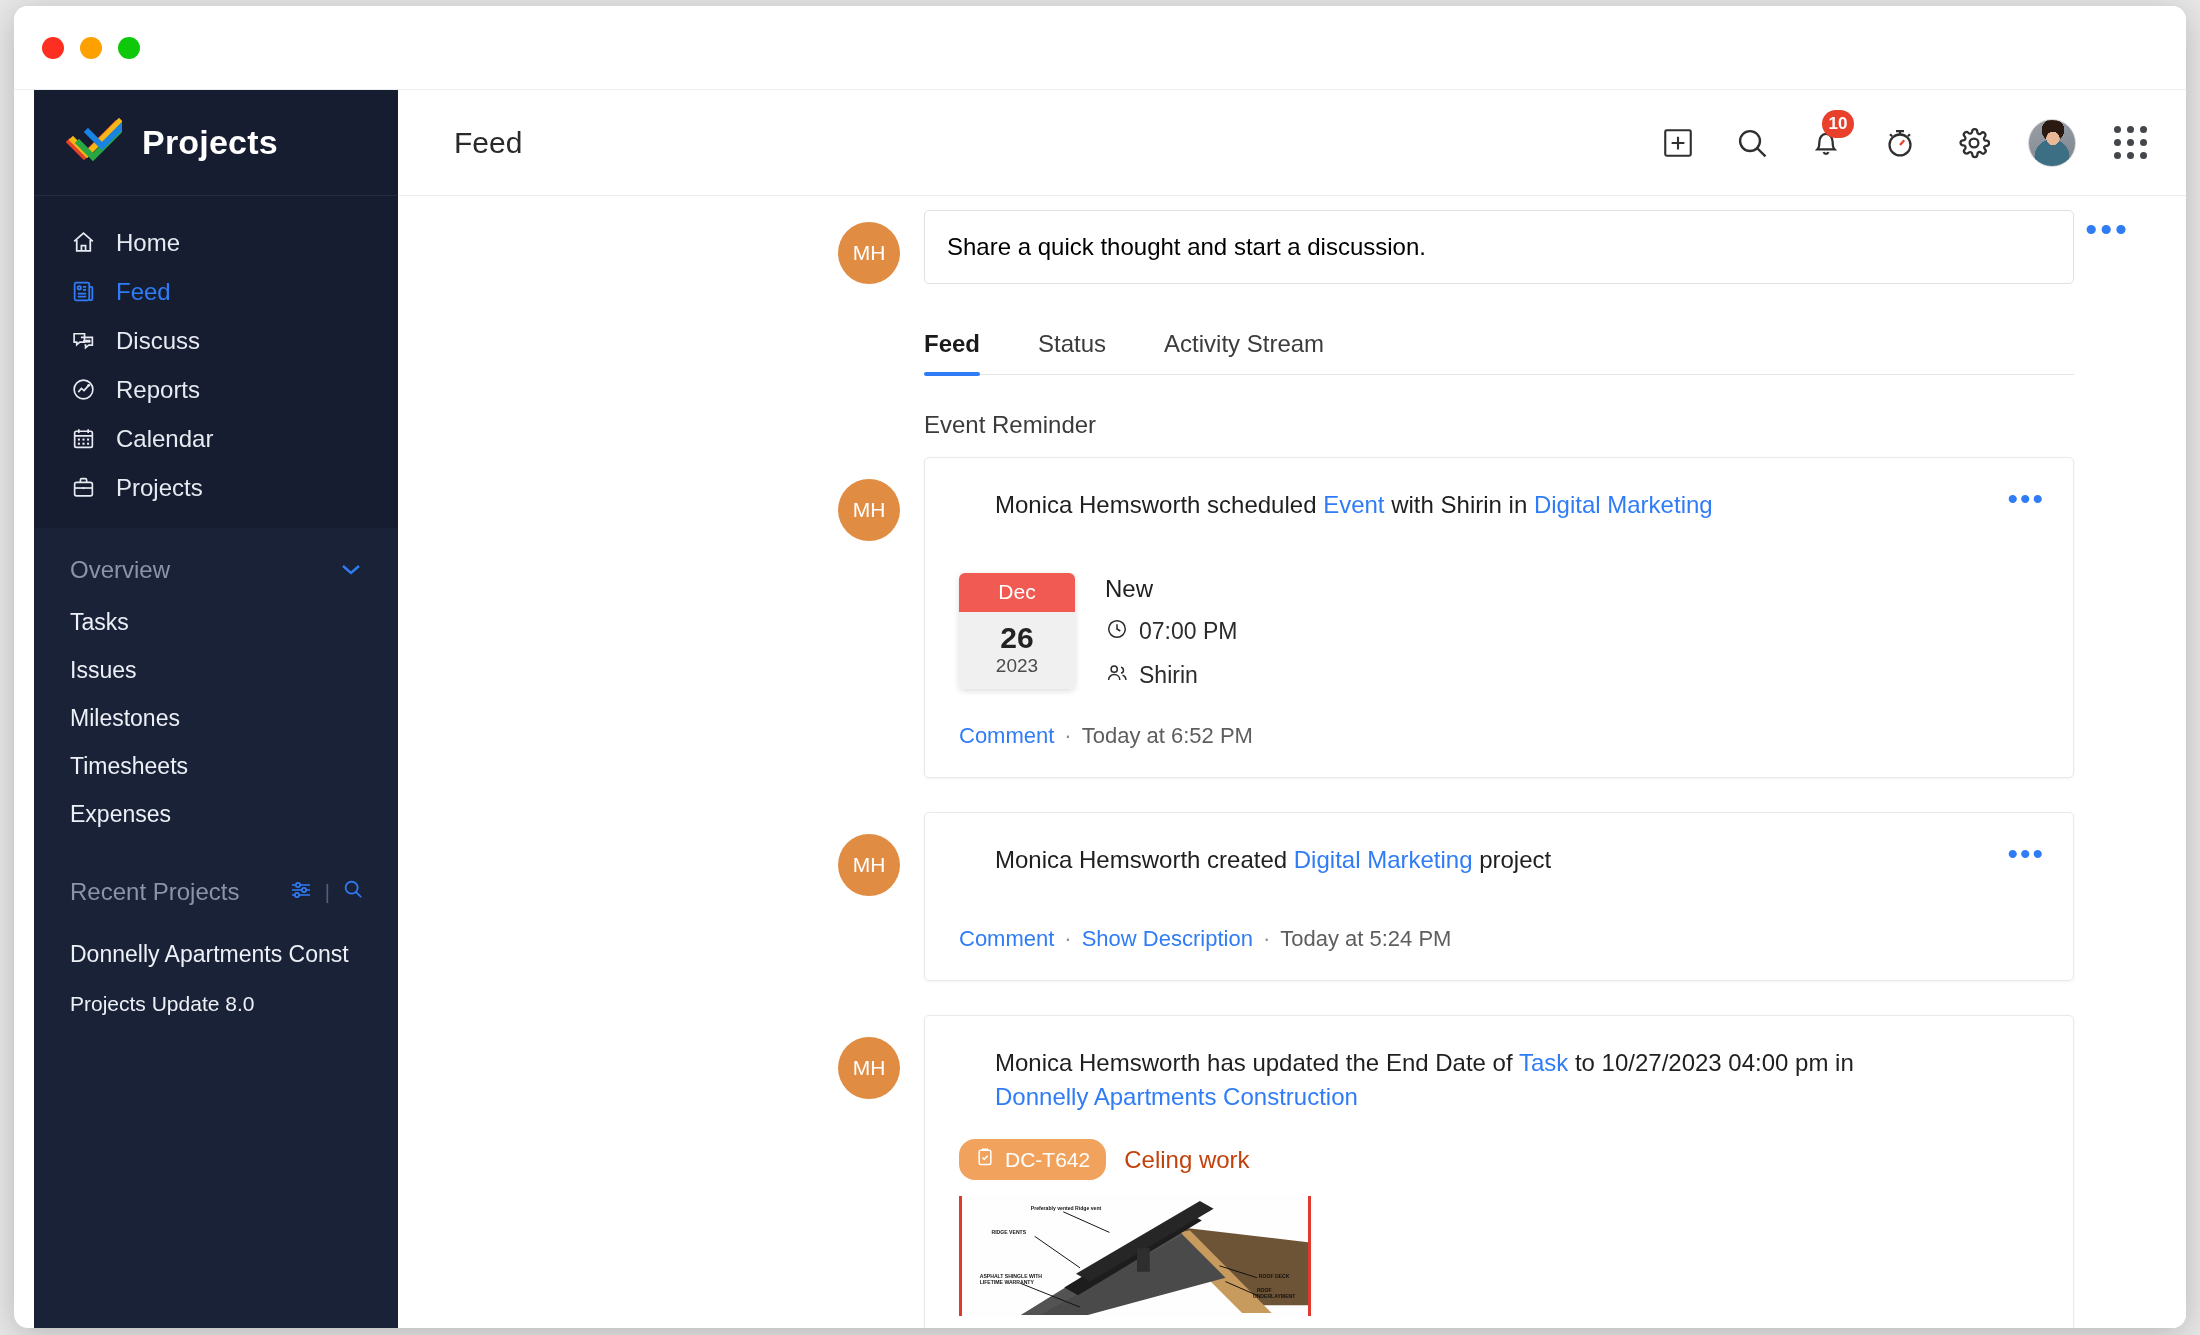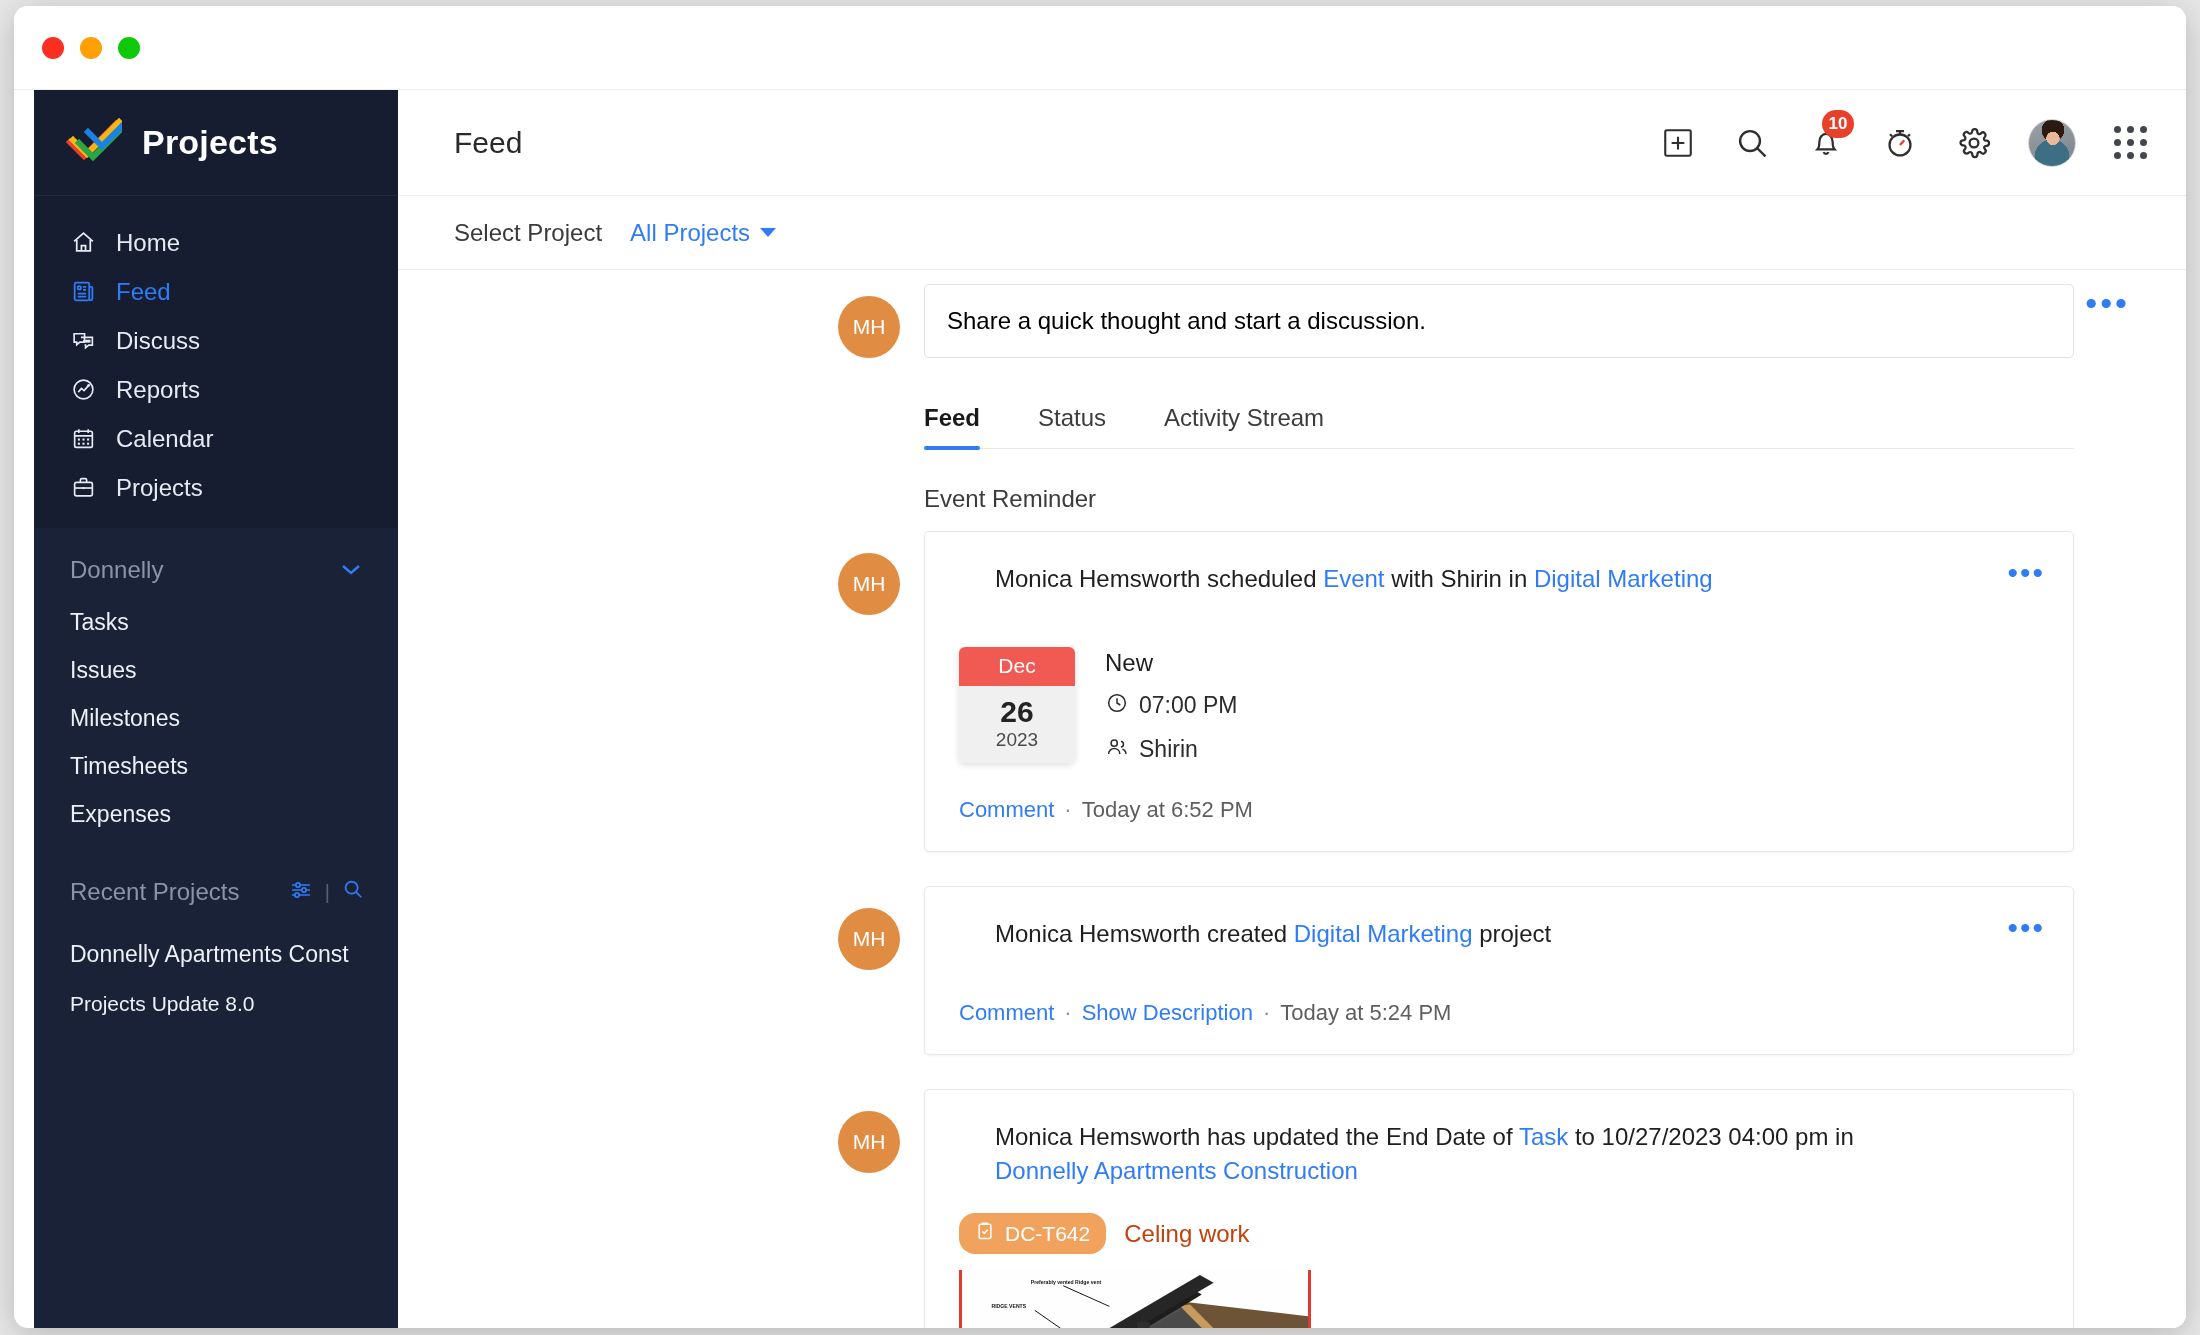--- a/index.html
+++ b/index.html
@@ -430,21 +430,21 @@
               <circle cx="12" cy="12.5" r="1.1" fill="#e7eaf1" stroke="none"></circle>
             </svg>
           </span>
           <span>Projects</span>
         </div>
       </div>
 
       <div class="divider-fill" style="flex:1;">
 
         <div class="section-head">
-          <span class="label">Donnelly</span>
+          <span class="label">Overview</span>
           <span class="chev">
             <svg width="26" height="16" viewBox="0 0 26 16" fill="none" stroke="#2f7cf6" stroke-width="2.4">
               <path d="M5 5l8 7 8-7"></path>
             </svg>
           </span>
         </div>
 
         <div class="sub-item">
           <span>Tasks</span>
         </div>
@@ -546,27 +546,20 @@
                 <i></i>
                 <i></i>
                 <i></i>
                 <i></i>
                 <i></i>
             </span>
           </span>
         </span>
       </div>
 
-      <div class="projrow">
-        <span class="lbl">Select Project</span>
-        <span class="sel">
-          <span>All Projects</span>
-          <span class="caret"></span>
-        </span>
-      </div>
 
       <div class="content">
 
         <div class="kebab-top">•••</div>
 
         <div class="stream">
 
           <div class="composer-row">
             <span class="avatar-circle">MH</span>
             <div class="composer">

